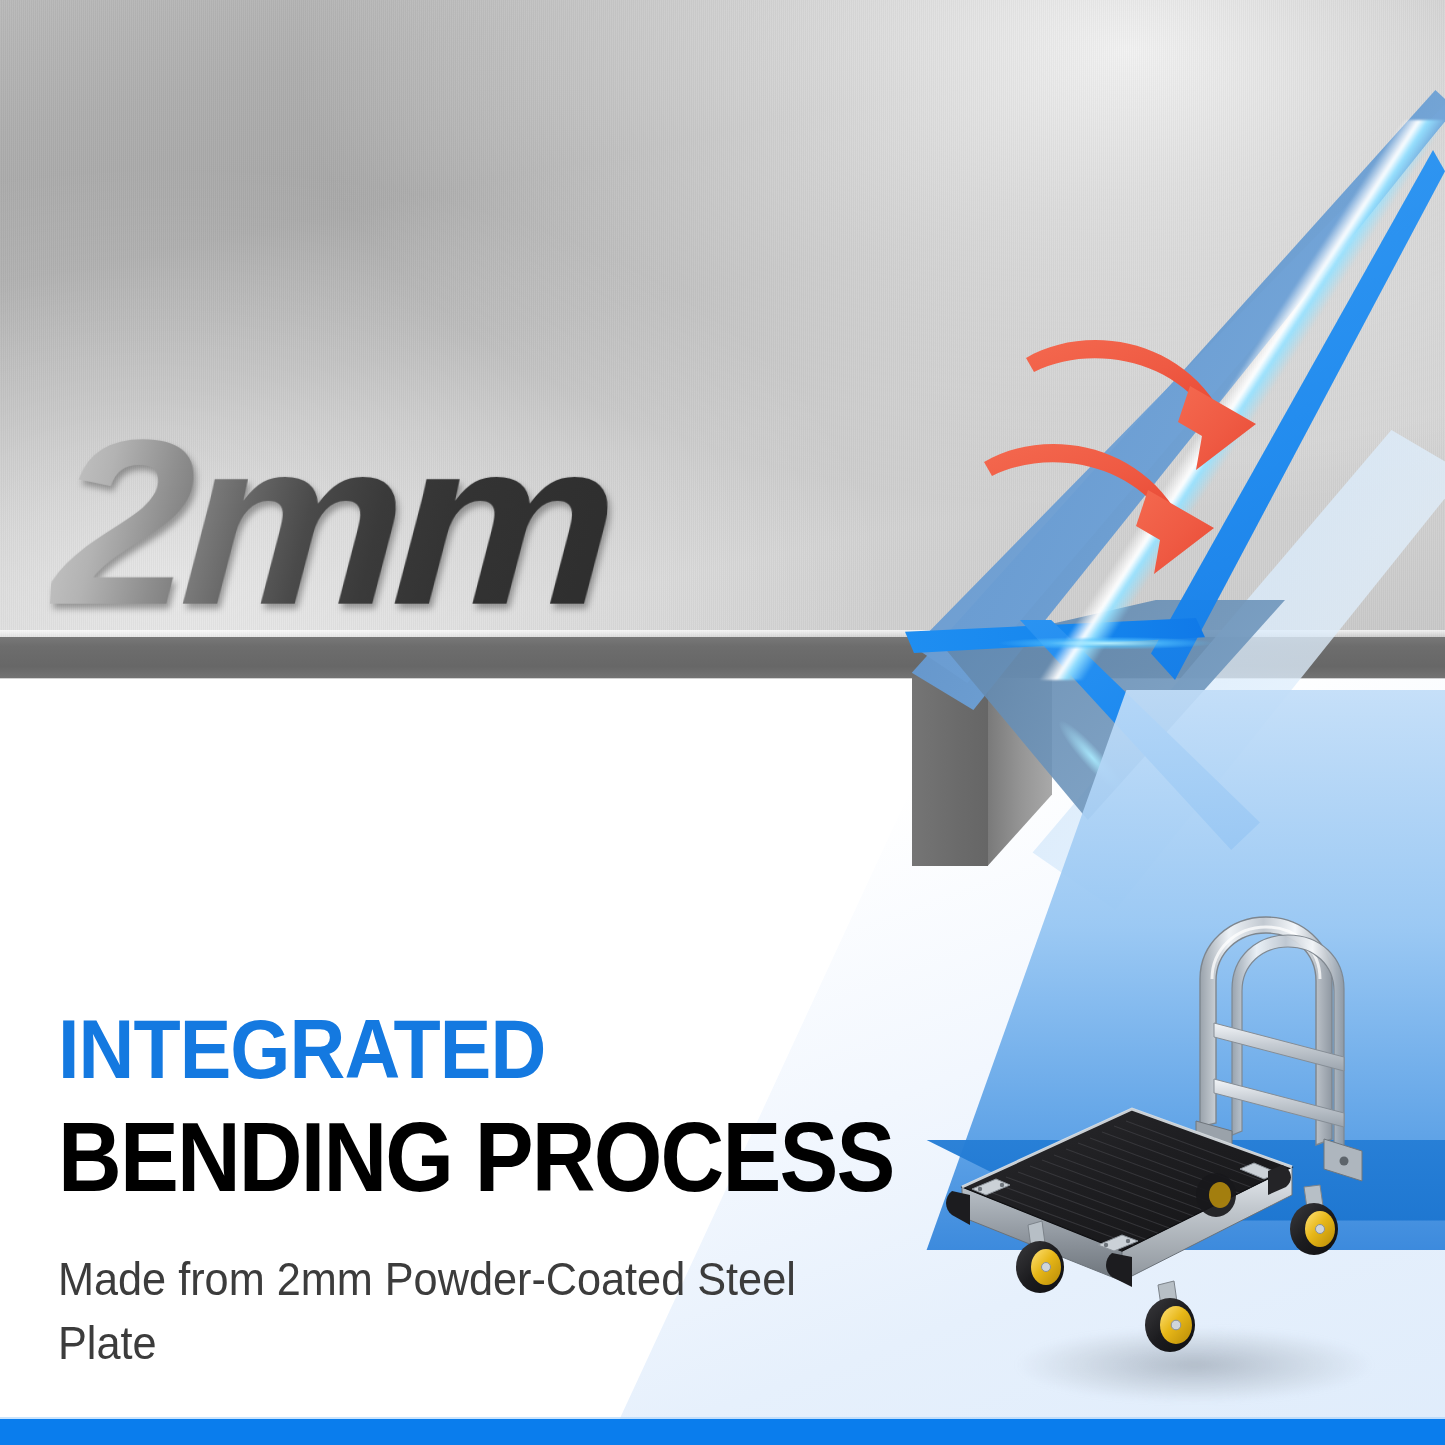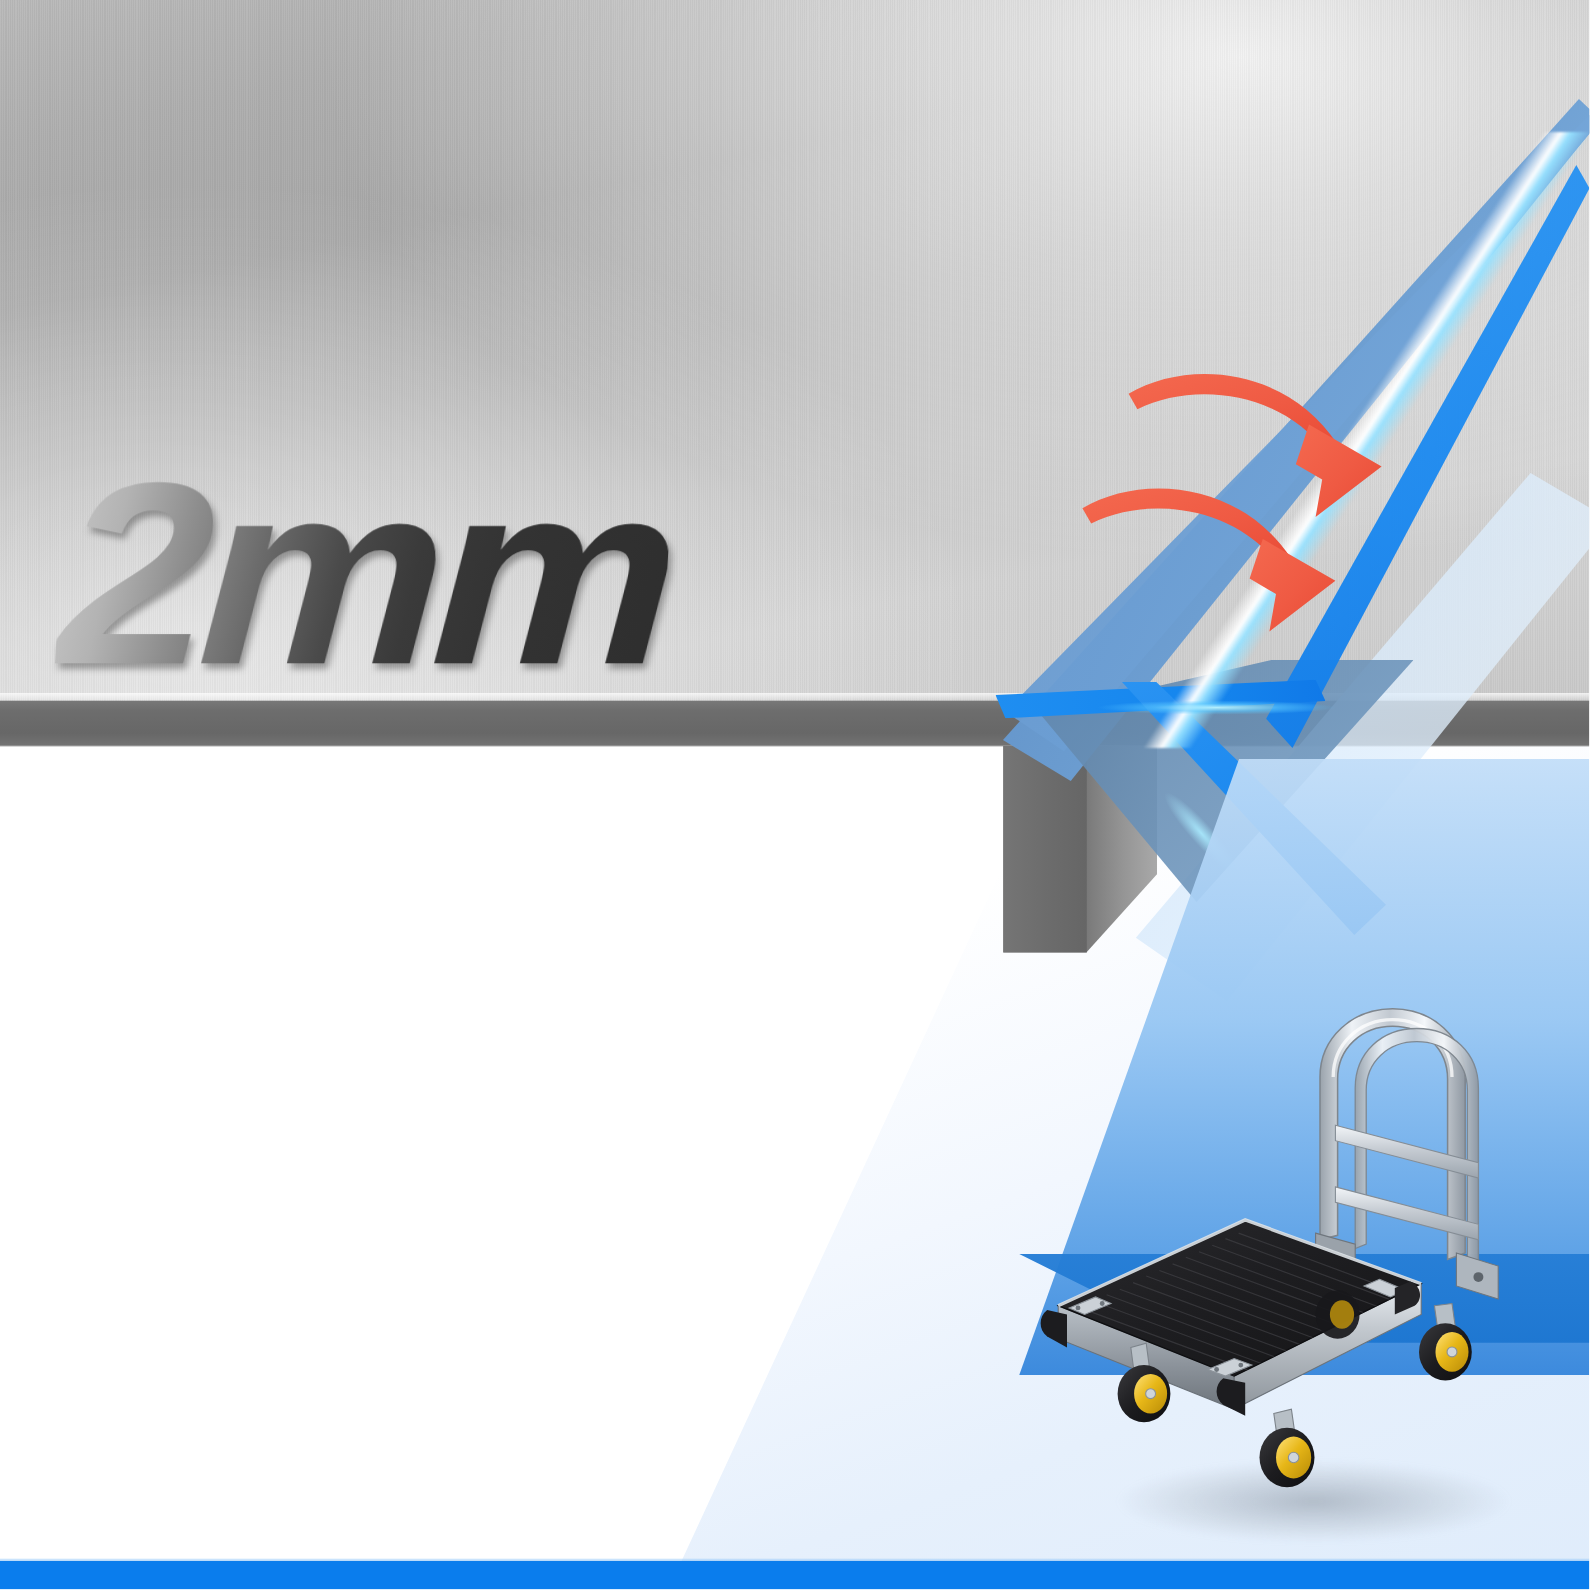--- a/index.html
+++ b/index.html
@@ -394,17 +394,22 @@
         <ellipse cx="420" cy="334" rx="15" ry="18" fill="url(#hub)"></ellipse>
         <circle cx="420" cy="334" r="4.5" fill="#cfd5da" stroke="#8a9199" stroke-width="1"></circle>
       </g>
       <g>
         <ellipse cx="316" cy="300" rx="20" ry="22" fill="#18181b" opacity=".92"></ellipse>
         <ellipse cx="320" cy="300" rx="11" ry="13" fill="#b2890d" opacity=".9"></ellipse>
       </g>
     </svg>
   </div>
 
+  <div class="copy">
+    <div class="headline-1" style="color:#1479e0;">INTEGRATED</div>
+    <div class="headline-2" style="color: rgb(0, 0, 0);">BENDING PROCESS</div>
+    <div class="subcopy" style="color: rgb(60, 60, 60);">Made from 2mm Powder-Coated Steel Plate</div>
+  </div>
 
   <div class="bottom-bar-hl"></div>
   <div class="bottom-bar" style="background: rgb(10, 125, 237);"></div>
 
 </div>
 
 </body></html>

